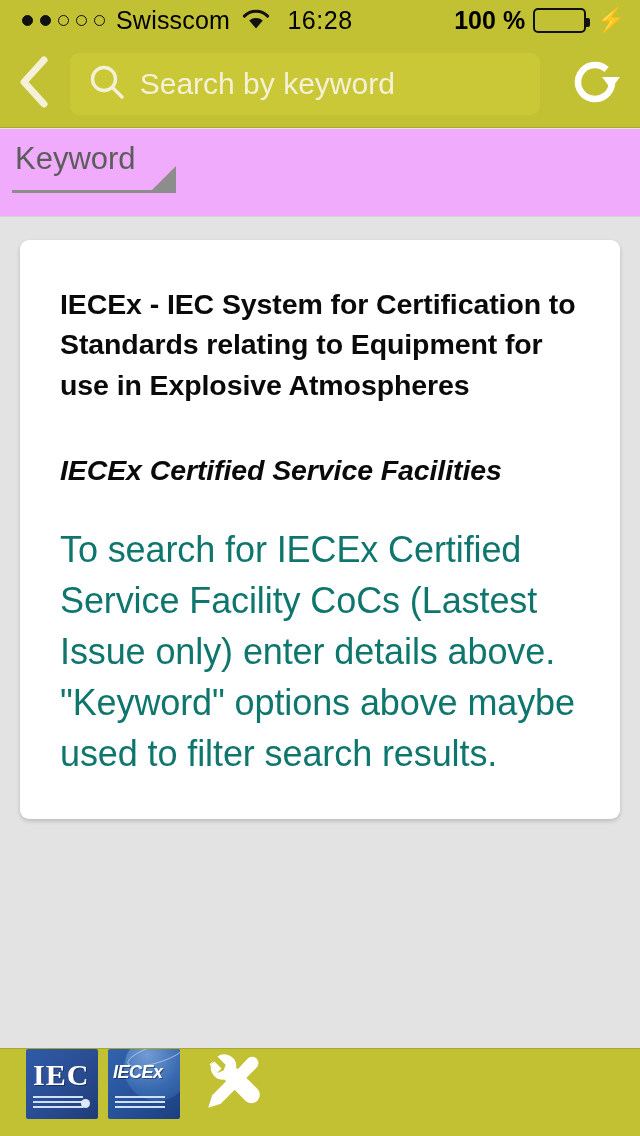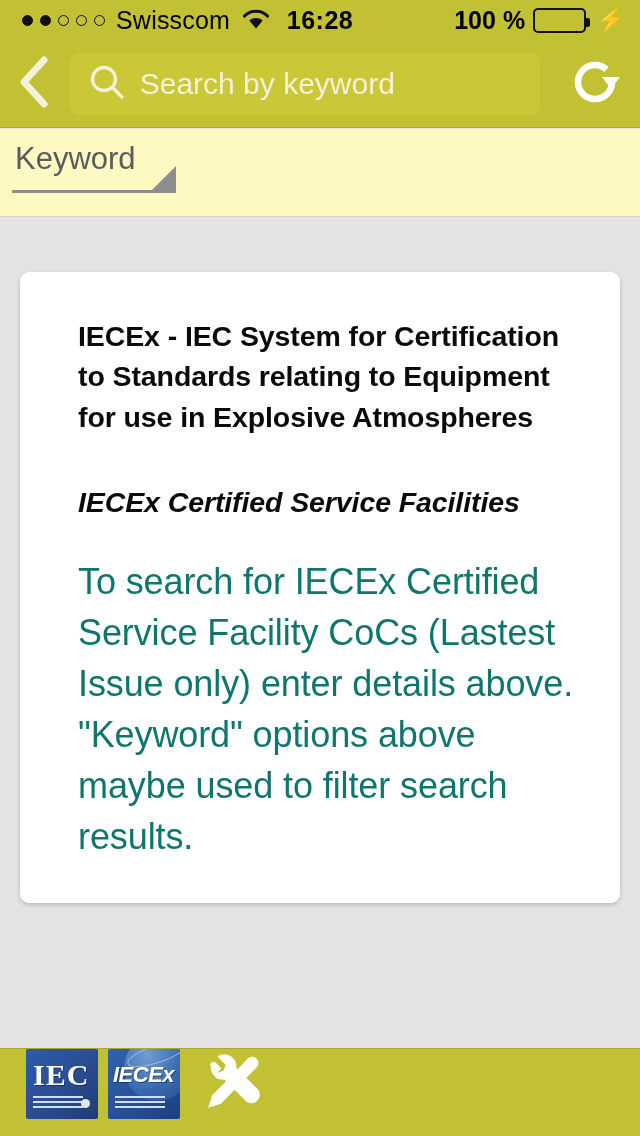--- a/index.html
+++ b/index.html
@@ -33,21 +33,21 @@
     border: 1.6px solid #111;
   }
   .dot.filled { background: #111; }
   #carrier {
     font-size: 25px; letter-spacing: 0.2px;
     font-family: "Liberation Sans", sans-serif;
   }
   #wifi-icon { margin-left: 11px; margin-top: 1px; }
   #status-time {
     position: absolute; left: 0; right: 0;
-    text-align: center; font-size: 25px; font-weight: bold;
+    text-align: center; font-size: 25px; font-weight: normal;
     letter-spacing: 0.5px;
   }
   #status-right {
     position: absolute; right: 14px;
     display: flex; align-items: center; font-weight: bold;
   }
   #battery-pct { font-size: 25px; margin-right: 8px; }
   #battery-body {
     position: relative;
     width: 53px; height: 25px;
@@ -96,21 +96,21 @@
   #refresh-button {
     width: 96px; height: 88px;
     display: flex; align-items: center; justify-content: center;
     cursor: pointer;
   }
 
   
   #filter-bar {
     position: absolute; top: 129px; left: 0;
     width: 640px; height: 88px;
-    background: #fef9c3;
+    background: #f0abfc;
     border-bottom: 1px solid #d4d4d4;
   }
   #keyword-spinner {
     position: absolute; left: 12px; top: 12px;
     width: 164px; height: 62px;
     cursor: pointer;
   }
   #keyword-label {
     font-size: 31px; color: #5c5c5c;
     line-height: 1.0; padding-left: 3px; padding-top: 2px;
@@ -127,26 +127,26 @@
     border-bottom: 24px solid #8d8d8d;
   }
 
   
   #content-area {
     position: absolute; top: 217px; left: 0;
     width: 640px; height: 831px;
     background: #e3e3e3;
   }
   #info-card {
-    position: absolute; left: 20px; top: 55px;
+    position: absolute; left: 20px; top: 23px;
     width: 600px;
     background: #ffffff;
     border-radius: 9px;
     box-shadow: 0 2px 4px rgba(0,0,0,0.18);
-    padding: 44px 40px 40px 58px;
+    padding: 44px 40px 40px 40px;
   }
   .card-heading {
     font-size: 28.5px; font-weight: bold; color: #0a0a0a;
     line-height: 1.42; letter-spacing: -0.1px;
   }
   #card-heading-2 { margin-top: 45px; font-style: italic; }
   #card-body {
     margin-top: 33px;
     font-size: 36px; color: #0f766e; line-height: 1.42;
     letter-spacing: -0.1px;
@@ -186,21 +186,21 @@
   }
   .logo-text-iec {
     position: absolute; left: 7px; top: 9px;
     color: #ffffff; font-weight: bold; font-size: 30px;
     letter-spacing: 1px;
     font-family: "Liberation Serif", serif;
     text-shadow: 1px 1px 0 rgba(0,0,0,0.35);
   }
   .logo-text-iecex {
     position: absolute; left: 5px; top: 13px;
-    color: #ffffff; font-weight: bold; font-size: 22px;
+    color: #ffffff; font-weight: bold; font-size: 18px;
     font-style: italic; letter-spacing: -0.5px;
     font-family: "Liberation Sans", sans-serif;
     text-shadow: 1px 1px 0 rgba(0,0,0,0.4);
   }
   .logo-lines {
     position: absolute; left: 7px; bottom: 11px;
     width: 50px; height: 12px;
   }
   .logo-lines i {
     display: block; height: 2px; background: #cfe0f5; margin-bottom: 3px;

